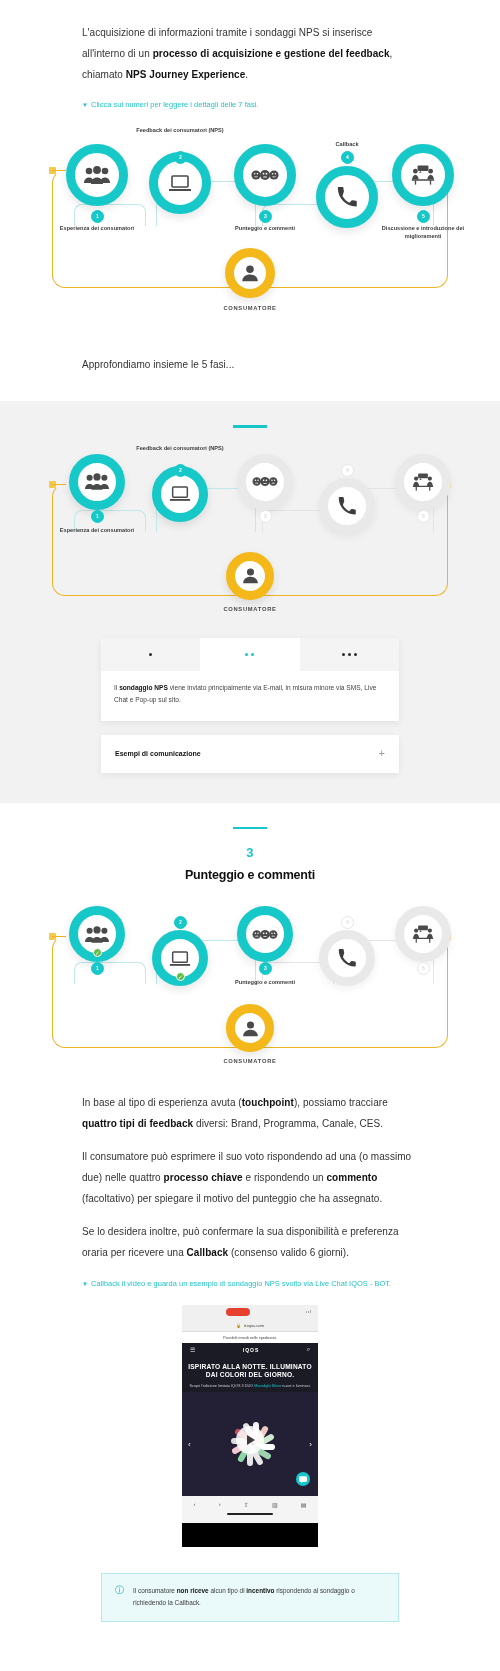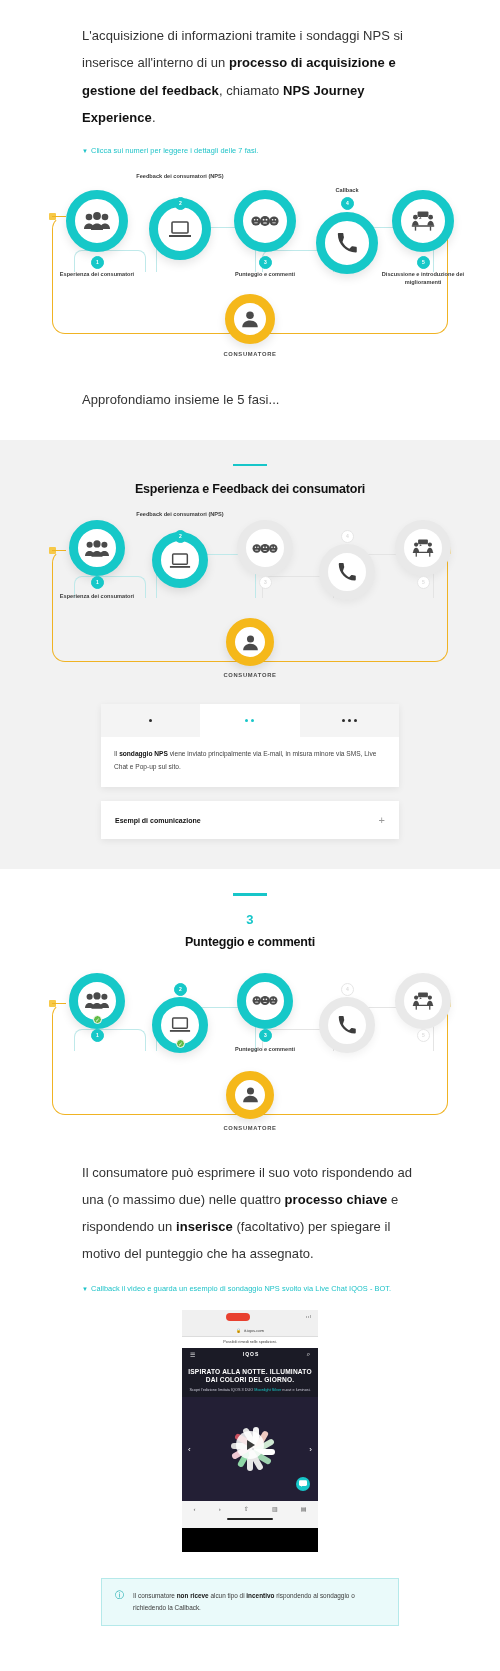--- a/index.html
+++ b/index.html
@@ -11,21 +11,21 @@
   }
   .page { width:500px; position:relative; }
 
   
   .hero { background:#f7f7f7; padding:30px 0 28px 82px; }
   .hero-title { font-size:21px; font-weight:700; letter-spacing:-0.4px; color:#111; line-height:1.15; }
   .hero-sub { margin-top:13px; font-size:6px; font-weight:700; letter-spacing:0.9px; color:#2b2b2b; }
 
   
   .sect { padding:0 82px; }
-  .para { font-size:13px; line-height:2.1; color:#333; letter-spacing:0.05px; }
+  .para { font-size:10px; line-height:2.1; color:#333; letter-spacing:0.05px; }
   .para b { font-weight:700; color:#111; }
   .para + .para { margin-top:12px; }
   .hint { font-size:7.4px; color:#1fc3c8; line-height:1.9; letter-spacing:0.05px; }
   .hint .caret { font-size:6px; margin-right:3px; }
 
   .white-block { background:#ffffff; }
   .grey-block { background:#f2f2f2; }
 
   
   .diagram { position:relative; height:200px; margin:0 auto; width:440px; }
@@ -269,29 +269,28 @@
             <svg width="18" height="18" viewBox="0 0 22 22" fill="#4a4a4a">
                 <circle cx="11" cy="6.5" r="4.6"></circle>
                 <path d="M1.5 21c0-5 4.2-8.3 9.5-8.3S20.5 16 20.5 21z"></path>
               </svg>
           </div>
         </div>
         <div class="consumer-label" style="margin-top:7px;">CONSUMATORE</div>
       </div>
     </div>
 
-    <div class="sect" style="margin-top:14px; padding-bottom:26px;">
+    <div class="sect" style="margin-top:28px; padding-bottom:26px;">
       <p class="para">Approfondiamo insieme le 5 fasi...</p>
     </div>
   </div>
 
   <div class="grey-block" style="padding-bottom:30px;">
     <div class="sect-head">
       <div class="rule"></div>
-      <div class="sect-name">Esperienza e Feedback dei consumatori</div>
     </div>
 
     <div class="diagram mini" style="margin-top:14px;">
       <div class="track" style="top:40px;bottom:28px;">
           <span class="tl"></span>
           <span class="tr"></span>
         </div>
 
       <div class="conn" style="left:44px;  top:66px; width:72px;  height:22px;"></div>
       <div class="conn" style="left:126px; top:44px; width:100px; height:44px;"></div>
@@ -532,21 +531,27 @@
                 <path d="M1.5 21c0-5 4.2-8.3 9.5-8.3S20.5 16 20.5 21z"></path>
               </svg>
           </div>
         </div>
         <div class="consumer-label" style="margin-top:6px;">CONSUMATORE</div>
       </div>
     </div>
 
     <div class="sect" style="margin-top:16px;">
       <p class="para">
-        <span>Il consumatore può esprimere il suo voto rispondendo ad una (o massimo due) nelle quattro </span><b>processo chiave</b><span> e rispondendo un </span><b>inserisce</b><span> (facoltativo) per spiegare il motivo del punteggio che ha assegnato.</span>
+        <span>In base al tipo di esperienza avuta (</span><b>touchpoint</b><span>), possiamo tracciare </span><b>quattro tipi di feedback</b><span> diversi: Brand, Programma, Canale, CES.</span>
+      </p>
+      <p class="para">
+        <span>Il consumatore può esprimere il suo voto rispondendo ad una (o massimo due) nelle quattro </span><b>processo chiave</b><span> e rispondendo un </span><b>commento</b><span> (facoltativo) per spiegare il motivo del punteggio che ha assegnato.</span>
+      </p>
+      <p class="para">
+        <span>Se lo desidera inoltre, può confermare la sua disponibilità e preferenza oraria per ricevere una </span><b>Callback</b><span> (consenso valido 6 giorni).</span>
       </p>
       <p class="hint" style="margin-top:14px;">
         <span class="caret">▼</span><span>Callback il video e guarda un esempio di sondaggio NPS svolto via Live Chat IQOS - BOT.</span>
       </p>
     </div>
 
     <div class="phone-wrap">
       <div class="phone">
         <div class="ph-status">
           <span class="rec"></span>

